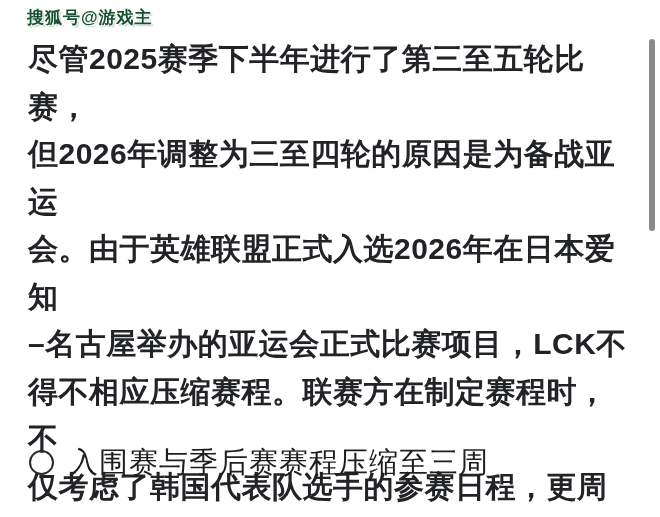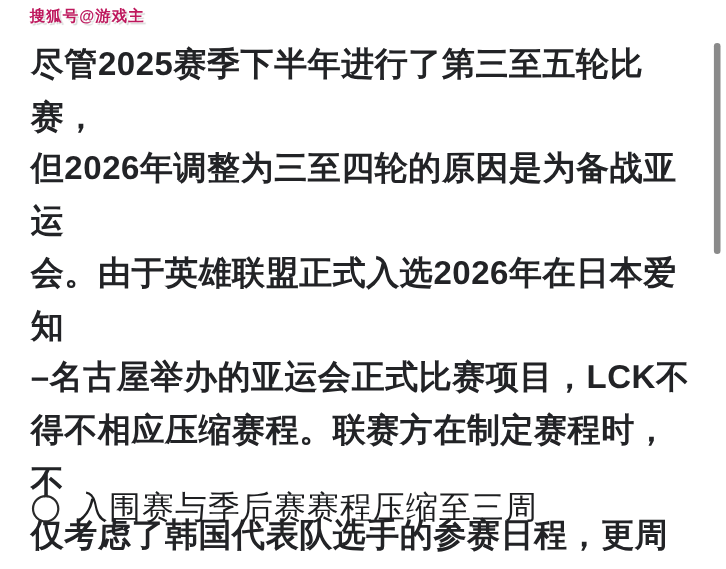--- a/index.html
+++ b/index.html
@@ -11,24 +11,24 @@
     height: 517px;
     position: relative;
     overflow: hidden;
     background: #ffffff;
     font-family: "Liberation Sans", sans-serif;
   }
   .watermark {
     position: absolute;
     left: 27px;
     top: 6px;
-    font-size: 14px;
+    font-size: 17px;
     font-weight: 800;
     letter-spacing: 1px;
-    color: #be185d;
+    color: #14532d;
     text-shadow:
       -1px -1px 0 rgba(255,255,255,0.95),
        1px  1px 0 rgba(255,255,255,0.55),
        2px  2px 1px rgba(0,0,0,0.18);
     white-space: nowrap;
   }
   .paragraph {
     position: absolute;
     left: 28px;
     top: 35px;

